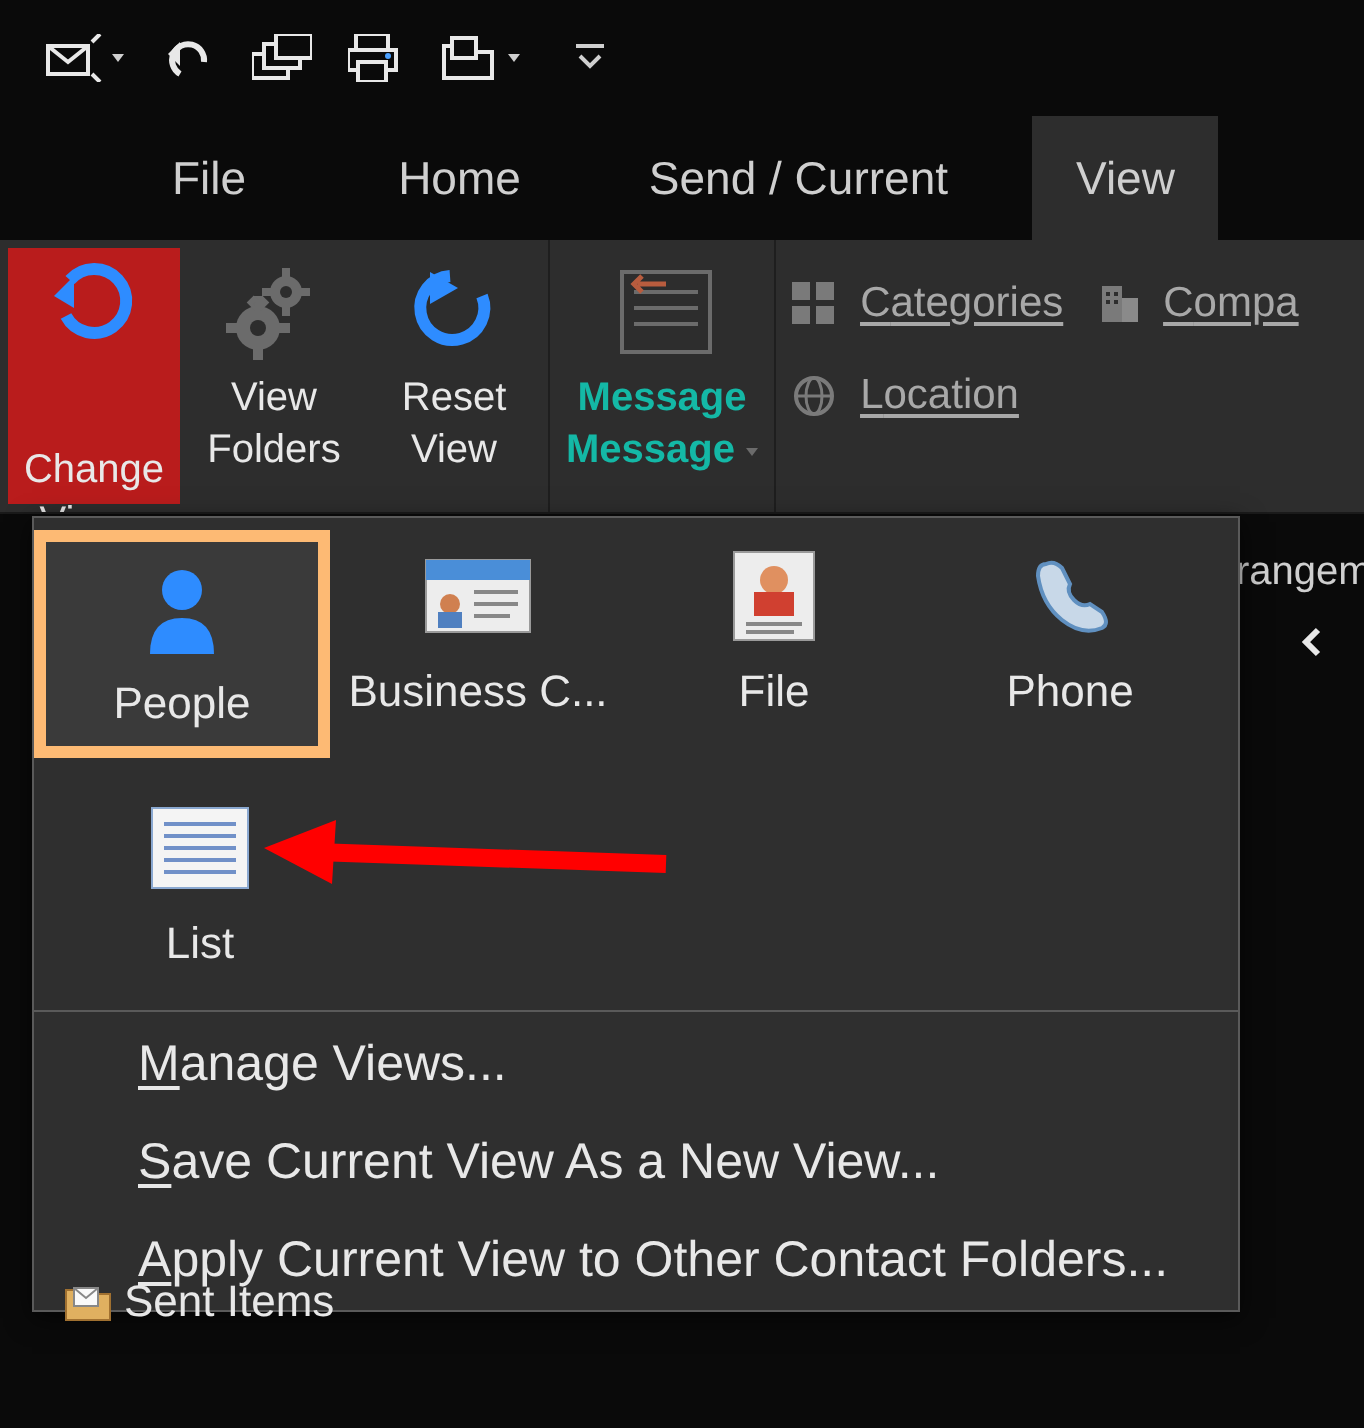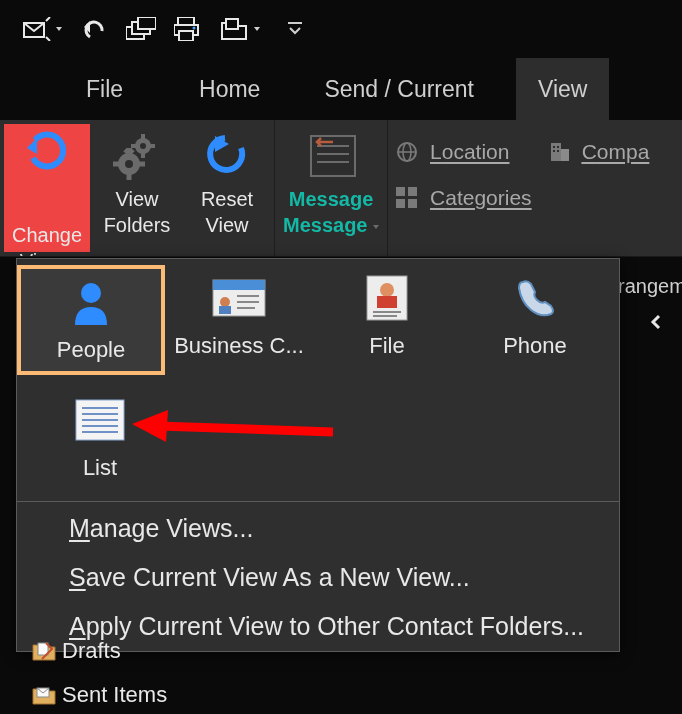--- a/index.html
+++ b/index.html
@@ -68,21 +68,21 @@
     align-items: center;
     justify-content: flex-start;
     padding: 6px 4px 2px 4px;
     min-width: 86px;
     height: 128px;
     color: #e8e8e8;
     font-size: 20px;
     text-align: center;
     line-height: 1.3;
   }
-  .big-btn.selected { background: #ef4444; gap: 40px; }
+  .big-btn.selected { background: #b91c1c; gap: 40px; }
   .big-btn .icon-large { height: 52px; display: flex; align-items: center; justify-content: center; }
   .big-btn .lbl { margin-top: 4px; }
   .big-btn.disabled { color: #14b8a6; font-weight: bold; }
   .two-col {
     display: flex;
     flex-direction: column;
     gap: 10px;
     padding: 6px 8px;
   }
   .small-btn {
@@ -113,21 +113,21 @@
   }
   .gallery-item {
     width: 148px;
     display: flex;
     flex-direction: column;
     align-items: center;
     gap: 10px;
     padding: 8px 0 8px 0;
   }
   .gallery-item.selected {
-    border: 4px solid #fdba74;
+    border: 6px solid #fdba74;
     background: #3a3a3a;
   }
   .gallery-item .gi-icon { height: 50px; display:flex; align-items:center; justify-content:center; }
   .gallery-item .gi-label { font-size: 22px; color: #e8e8e8; }
   .gallery-row2 {
     display: flex;
     padding: 6px 0 10px 28px;
   }
   .gallery hr {
     border: none;
@@ -302,34 +302,34 @@
             <path d="M28 10 L14 10 M16 6 L12 10 L16 14" stroke="#b85c3e" stroke-width="2.5" fill="none"></path>
           </svg>
       </div>
       <div class="lbl"><span>Message</span><br><span>Message</span> <span class="caret-down small" style="border-top-color:#6b6b6b"></span></div>
     </div>
   </div>
 
   <div class="two-col" style="padding-top:14px">
     <div class="small-btn">
       <svg width="24" height="22">
-          <circle cx="11" cy="11" r="9" fill="none" stroke="#7a7a7a" stroke-width="2"></circle>
-          <ellipse cx="11" cy="11" rx="4" ry="9" fill="none" stroke="#7a7a7a" stroke-width="1.5"></ellipse>
-          <line x1="2" y1="11" x2="20" y2="11" stroke="#7a7a7a" stroke-width="1.5"></line>
-        </svg>
-      <span class="ul">Location</span>
-    </div>
-    <div class="small-btn">
-      <svg width="24" height="22">
           <rect x="0" y="0" width="9" height="9" fill="#7a7a7a"></rect>
           <rect x="12" y="0" width="9" height="9" fill="#7a7a7a"></rect>
           <rect x="0" y="12" width="9" height="9" fill="#7a7a7a"></rect>
           <rect x="12" y="12" width="9" height="9" fill="#7a7a7a"></rect>
         </svg>
       <span class="ul">Categories</span>
+    </div>
+    <div class="small-btn">
+      <svg width="24" height="22">
+          <circle cx="11" cy="11" r="9" fill="none" stroke="#7a7a7a" stroke-width="2"></circle>
+          <ellipse cx="11" cy="11" rx="4" ry="9" fill="none" stroke="#7a7a7a" stroke-width="1.5"></ellipse>
+          <line x1="2" y1="11" x2="20" y2="11" stroke="#7a7a7a" stroke-width="1.5"></line>
+        </svg>
+      <span class="ul">Location</span>
     </div>
   </div>
 
   <div class="two-col" style="padding-top:14px">
     <div class="small-btn">
       <svg width="24" height="22">
           <rect x="3" y="2" width="10" height="18" fill="#7a7a7a"></rect>
           <rect x="13" y="8" width="8" height="12" fill="#8a8a8a"></rect>
           <rect x="5" y="5" width="2" height="2" fill="#2d2d2d"></rect>
           <rect x="9" y="5" width="2" height="2" fill="#2d2d2d"></rect>
@@ -431,26 +431,18 @@
 
 <svg class="arrow-annot" width="210" height="50">
   <line x1="205" y1="28" x2="30" y2="22" stroke="#ff0000" stroke-width="9"></line>
   <polygon points="4,20 40,6 38,38" fill="#ff0000"></polygon>
 </svg>
 
 <div class="folders">
   <div class="folder-item">
     <svg width="24" height="20">
         <path d="M1 4 L8 4 L10 6 L23 6 L23 19 L1 19 Z" fill="#e0b060" stroke="#a07030"></path>
-        <rect x="6" y="2" width="10" height="12" fill="#fafafa" stroke="#888"></rect>
-        <path d="M14 2 L20 8 L10 18" stroke="#c05030" stroke-width="2" fill="none"></path>
-      </svg>
-    <span>Drafts</span>
-  </div>
-  <div class="folder-item">
-    <svg width="24" height="20">
-        <path d="M1 4 L8 4 L10 6 L23 6 L23 19 L1 19 Z" fill="#e0b060" stroke="#a07030"></path>
         <rect x="5" y="3" width="12" height="9" fill="#fafafa" stroke="#888"></rect>
         <path d="M5 3 L11 8 L17 3" stroke="#888" fill="none"></path>
       </svg>
     <span>Sent Items</span>
   </div>
 </div>
 
 </body></html>

